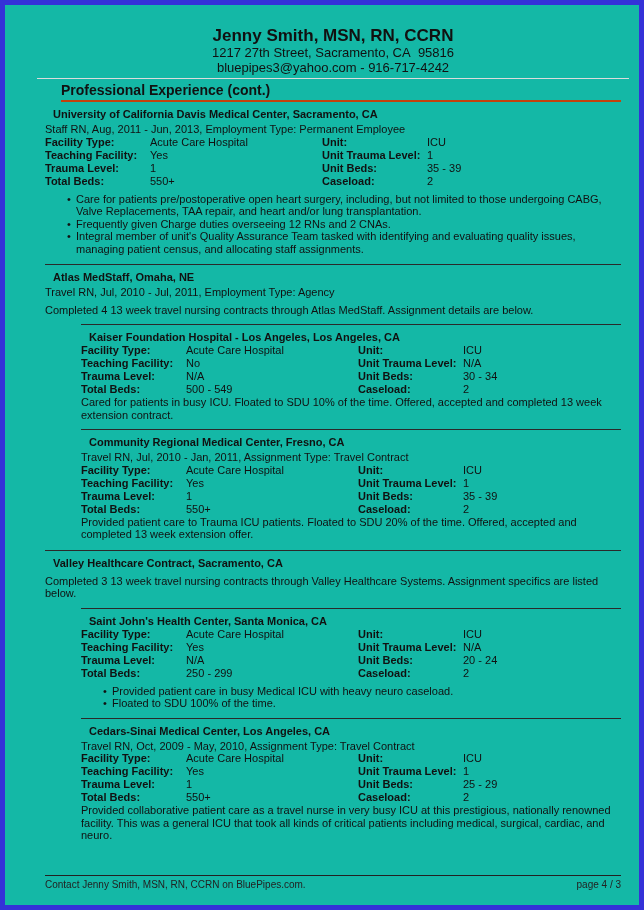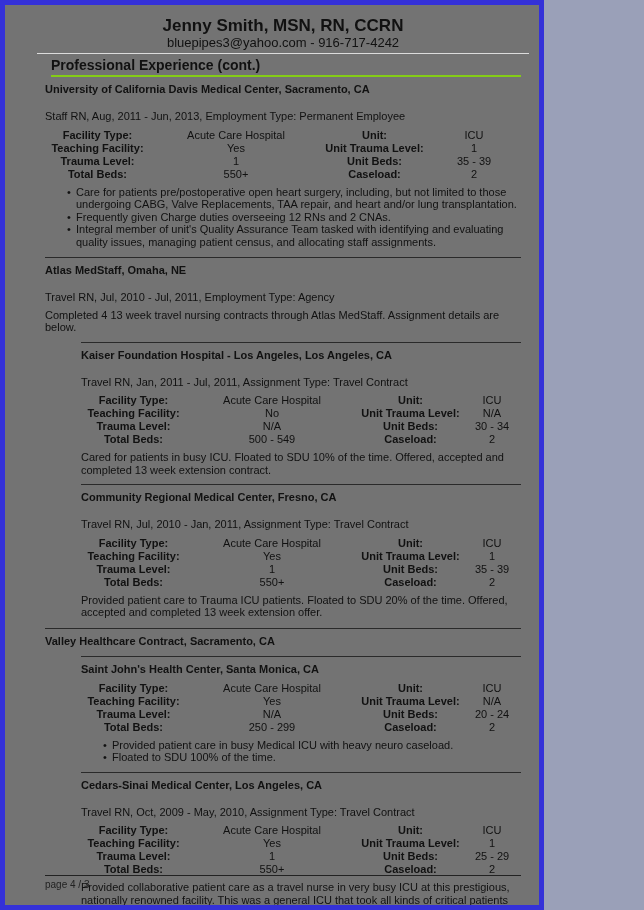--- a/index.html
+++ b/index.html
@@ -1,45 +1,45 @@
 <!DOCTYPE html>
 <html><head>
 <meta charset="utf-8">
 <style>
   html,body{margin:0;padding:0;background:#9aa0b8;}
   .page{
     box-sizing:border-box;
-    width:544px;height:910px;
-    background:#737373;
+    width:644px;height:910px;
+    background:#14b8a6;
     border:5px solid #3431d8;
     position:relative;
     font-family:"Liberation Sans", sans-serif;
     color:#111;
-    padding:11px 18px 0 40px;
+    padding:21px 18px 0 40px;
     overflow:hidden;
   }
   
   .doc-header{text-align:center;}
   .name{font-size:17px;font-weight:bold;line-height:19px;}
   .addr,.contact{font-size:13px;line-height:15px;}
   .header-rule{height:1px;background:#dcdcdc;margin:3px -8px 0 -8px;}
   .section-title{
-    font-size:14px;font-weight:bold;margin:3px 0 0 6px;
-    padding-bottom:2px;border-bottom:2px solid #84cc16;line-height:16px;
+    font-size:14px;font-weight:bold;margin:3px 0 0 16px;
+    padding-bottom:2px;border-bottom:2px solid #c2410c;line-height:16px;
   }
   
   .experience{font-size:11px;}
-  .entry-title{font-size:11px;font-weight:bold;margin-top:6px;line-height:13px;}
-  .entry-subtitle{margin-top:14px;line-height:12.5px;}
+  .entry-title{font-size:11px;font-weight:bold;margin-top:6px;line-height:13px;margin-left:8px;}
+  .entry-subtitle{margin-top:2px;line-height:12.5px;}
   .entry-intro{margin-top:5px;line-height:12.5px;}
-  .entry-paragraph{margin-top:5px;line-height:12.5px;}
+  .entry-paragraph{line-height:12.5px;}
   .fields{
     display:grid;
     grid-template-columns:105px 172px 105px auto;
-    margin-top:6px;line-height:13px;text-align:center;
+    margin-top:0;line-height:13px;
   }
   .field-label{font-weight:bold;}
   .bullets{margin-top:5px;padding-left:22px;}
   .bullet{display:flex;line-height:12.5px;}
   .bullet .dot{width:9px;flex:0 0 9px;}
   .rule{border-top:1px solid #2a2a2a;margin-top:9px;}
   .assignments{margin-left:36px;}
   .assignments .rule{margin-top:8px;}
   
   .footer{
@@ -48,20 +48,21 @@
     display:flex;justify-content:space-between;
     font-size:10px;line-height:12px;color:#222;
   }
 </style>
 </head>
 <body>
 
 <div class="page">
   <div class="doc-header">
     <div class="name">Jenny Smith, MSN, RN, CCRN</div>
+    <div class="addr">1217 27th Street, Sacramento, CA&nbsp; 95816</div>
     <div class="contact">bluepipes3@yahoo.com - 916-717-4242</div>
   </div>
   <div class="header-rule"></div>
   <h2 class="section-title">Professional Experience (cont.)</h2>
   <div class="experience">
       <div class="entry-title">University of California Davis Medical Center, Sacramento, CA</div>
       <div class="entry-subtitle">Staff RN, Aug, 2011 - Jun, 2013, Employment Type: Permanent Employee</div>
       <div class="fields">
         <span class="field-label">Facility Type:</span>
         <span class="field-value">Acute Care Hospital</span>
@@ -94,21 +95,20 @@
           <span class="bullet-text">Integral member of unit's Quality Assurance Team tasked with identifying and evaluating quality issues, managing patient census, and allocating staff assignments.</span>
         </div>
       </div>
       <div class="rule"></div>
       <div class="entry-title">Atlas MedStaff, Omaha, NE</div>
       <div class="entry-subtitle">Travel RN, Jul, 2010 - Jul, 2011, Employment Type: Agency</div>
       <div class="entry-intro">Completed 4 13 week travel nursing contracts through Atlas MedStaff. Assignment details are below.</div>
       <div class="assignments">
         <div class="rule"></div>
         <div class="entry-title">Kaiser Foundation Hospital - Los Angeles, Los Angeles, CA</div>
-        <div class="entry-subtitle">Travel RN, Jan, 2011 - Jul, 2011, Assignment Type: Travel Contract</div>
         <div class="fields">
           <span class="field-label">Facility Type:</span>
           <span class="field-value">Acute Care Hospital</span>
           <span class="field-label">Unit:</span>
           <span class="field-value">ICU</span>
           <span class="field-label">Teaching Facility:</span>
           <span class="field-value">No</span>
           <span class="field-label">Unit Trauma Level:</span>
           <span class="field-value">N/A</span>
           <span class="field-label">Trauma Level:</span>
@@ -139,20 +139,21 @@
           <span class="field-value">35 - 39</span>
           <span class="field-label">Total Beds:</span>
           <span class="field-value">550+</span>
           <span class="field-label">Caseload:</span>
           <span class="field-value">2</span>
         </div>
         <div class="entry-paragraph">Provided patient care to Trauma ICU patients. Floated to SDU 20% of the time. Offered, accepted and completed 13 week extension offer.</div>
       </div>
       <div class="rule"></div>
       <div class="entry-title">Valley Healthcare Contract, Sacramento, CA</div>
+      <div class="entry-intro">Completed 3 13 week travel nursing contracts through Valley Healthcare Systems. Assignment specifics are listed below.</div>
       <div class="assignments">
         <div class="rule"></div>
         <div class="entry-title">Saint John's Health Center, Santa Monica, CA</div>
         <div class="fields">
           <span class="field-label">Facility Type:</span>
           <span class="field-value">Acute Care Hospital</span>
           <span class="field-label">Unit:</span>
           <span class="field-value">ICU</span>
           <span class="field-label">Teaching Facility:</span>
           <span class="field-value">Yes</span>
@@ -195,15 +196,16 @@
           <span class="field-value">25 - 29</span>
           <span class="field-label">Total Beds:</span>
           <span class="field-value">550+</span>
           <span class="field-label">Caseload:</span>
           <span class="field-value">2</span>
         </div>
         <div class="entry-paragraph">Provided collaborative patient care as a travel nurse in very busy ICU at this prestigious, nationally renowned facility. This was a general ICU that took all kinds of critical patients including medical, surgical, cardiac, and neuro.</div>
       </div>
     </div>
   <div class="footer">
+    <span>Contact Jenny Smith, MSN, RN, CCRN on BluePipes.com.</span>
     <span>page 4 / 3</span>
   </div>
 </div>
 
 </body></html>

